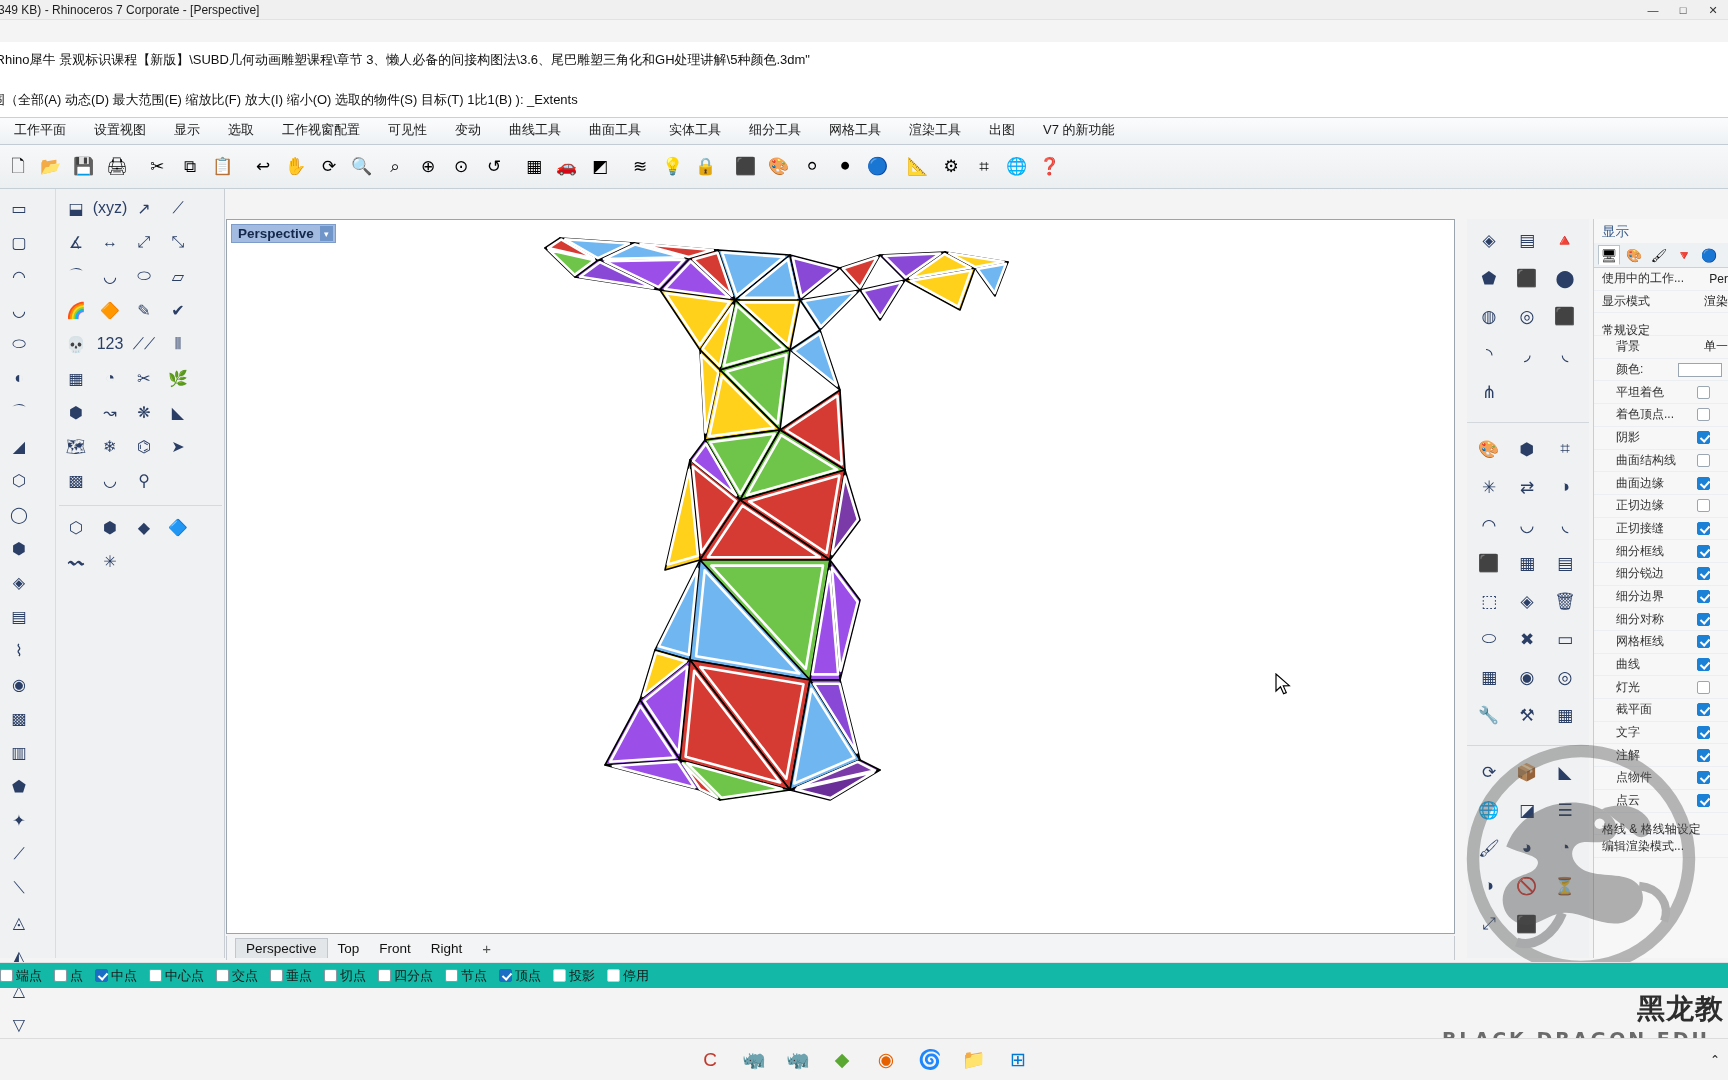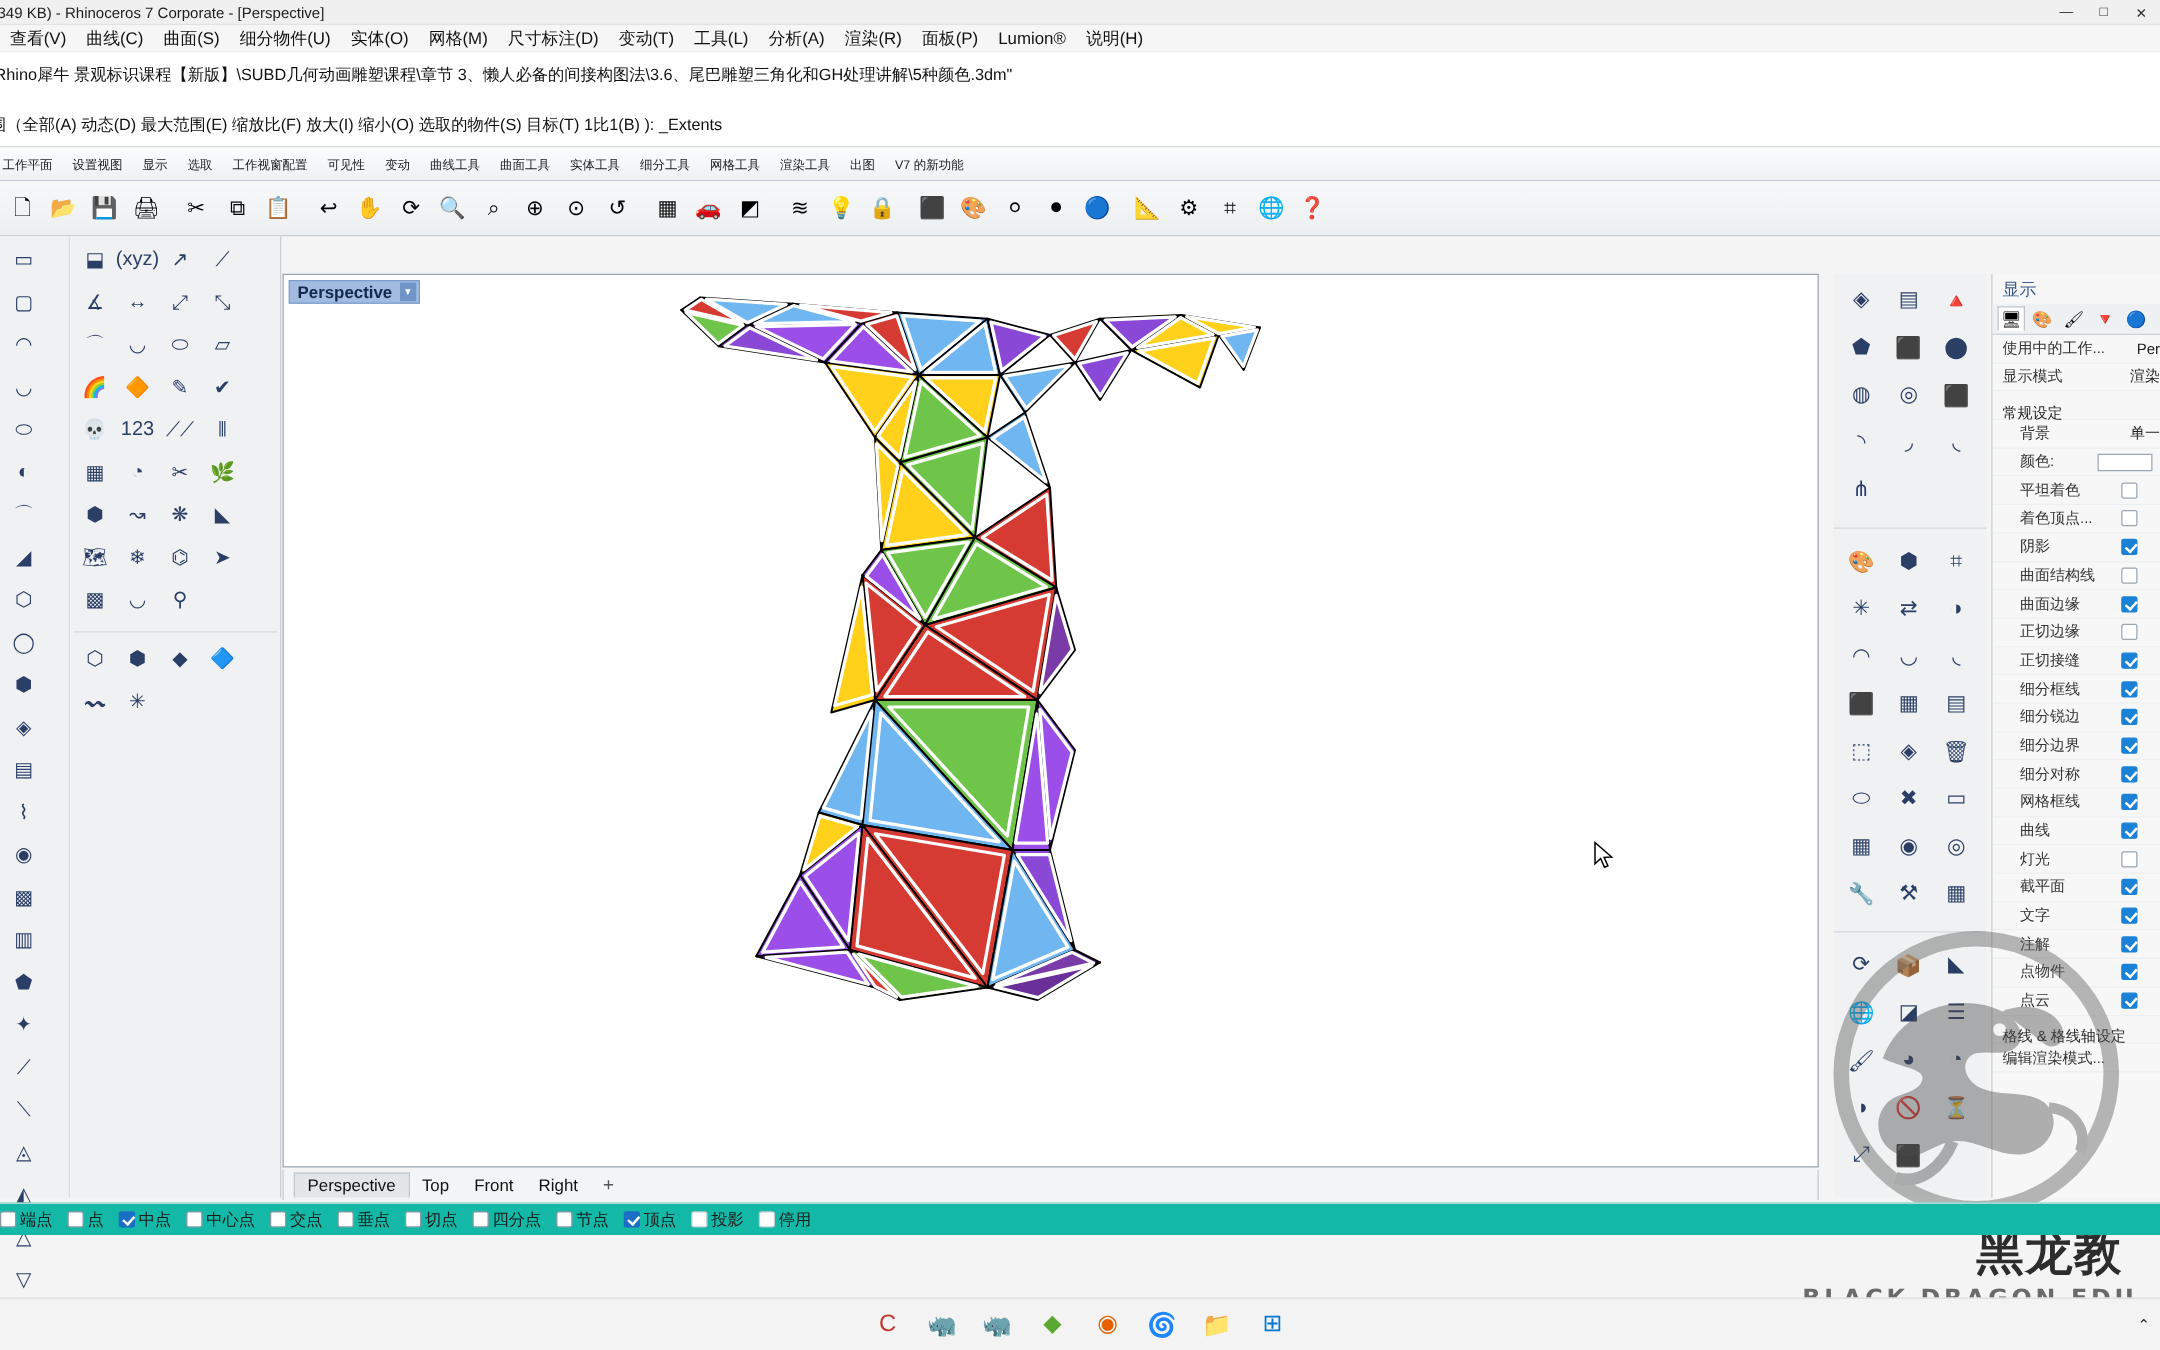--- a/index.html
+++ b/index.html
@@ -58,21 +58,21 @@
   .cmd-line.l2 { margin-top: 20px; margin-left: -8px; }
 
   
   .tabstrip {
     position: absolute; top: 118px; left: 0; width: 1728px; height: 27px;
     background: linear-gradient(#fbfcfd, #eef1f4);
     border-bottom: 1px solid #c3ccd4;
     display: flex; align-items: flex-end;
   }
   .ttab {
-    font-size: 10px; color: #1a1a1a; padding: 3px 14px 5px 2px; white-space: nowrap;
+    font-size: 13px; color: #1a1a1a; padding: 3px 14px 5px 14px; white-space: nowrap;
     cursor: default;
   }
 
   
   .icontoolbar {
     position: absolute; top: 145px; left: 0; width: 1728px; height: 44px;
     background: linear-gradient(#f7f8f9,#eceff1);
     border-bottom: 1px solid #c6ced6;
     display: flex; align-items: center; gap: 1px; padding-left: 2px;
   }
@@ -218,22 +218,22 @@
            border-radius:4px; cursor:default; }
   .tray { position:absolute; right: 8px; top:0; height:42px; display:flex; align-items:center;
           gap:10px; font-size: 12px; color:#222; }
 
   
   .wm-dragon {
     position: absolute; right: 12px; bottom: 96px;
     width: 270px; height: 250px; opacity: 0.42; pointer-events: none;
   }
   .wm-text {
-    position: absolute; right: 30px; bottom: 52px;
-    font-size: 38px; font-weight: bold; color: #2d2d2d;
+    position: absolute; right: 4px; bottom: 52px;
+    font-size: 28px; font-weight: bold; color: #2d2d2d;
     letter-spacing: 1px; pointer-events:none;
     font-family: "DejaVu Sans", sans-serif;
   }
   .wm-sub {
     position: absolute; right: 18px; bottom: 30px;
     font-size: 19px; font-weight: bold; color:#6a6a6a; letter-spacing: 3px;
     pointer-events:none; font-family:"DejaVu Sans", sans-serif;
   }
 </style>
 </head>
@@ -243,36 +243,20 @@
 
   <div class="titlebar">
     <div class="ttl">(349 KB) - Rhinoceros 7 Corporate - [Perspective]</div>
     <div class="win-btns">
       <div class="win-btn">—</div>
       <div class="win-btn">□</div>
       <div class="win-btn close">✕</div>
     </div>
   </div>
 
-  <div class="menubar" id="menubar">
-      <div class="menu-item">查看(V)</div>
-      <div class="menu-item">曲线(C)</div>
-      <div class="menu-item">曲面(S)</div>
-      <div class="menu-item">细分物件(U)</div>
-      <div class="menu-item">实体(O)</div>
-      <div class="menu-item">网格(M)</div>
-      <div class="menu-item">尺寸标注(D)</div>
-      <div class="menu-item">变动(T)</div>
-      <div class="menu-item">工具(L)</div>
-      <div class="menu-item">分析(A)</div>
-      <div class="menu-item">渲染(R)</div>
-      <div class="menu-item">面板(P)</div>
-      <div class="menu-item">Lumion®</div>
-      <div class="menu-item">说明(H)</div>
-    </div>
 
   <div class="cmdarea">
     <div class="cmd-line l1">\Rhino犀牛 景观标识课程【新版】\SUBD几何动画雕塑课程\章节 3、懒人必备的间接构图法\3.6、尾巴雕塑三角化和GH处理讲解\5种颜色.3dm"</div>
     <div class="cmd-line l2">围（全部(A) 动态(D) 最大范围(E) 缩放比(F) 放大(I) 缩小(O) 选取的物件(S) 目标(T) 1比1(B) ): _Extents</div>
   </div>
 
   <div class="tabstrip" id="tabstrip">
       <div class="ttab">工作平面</div>
       <div class="ttab">设置视图</div>
       <div class="ttab">显示</div>

